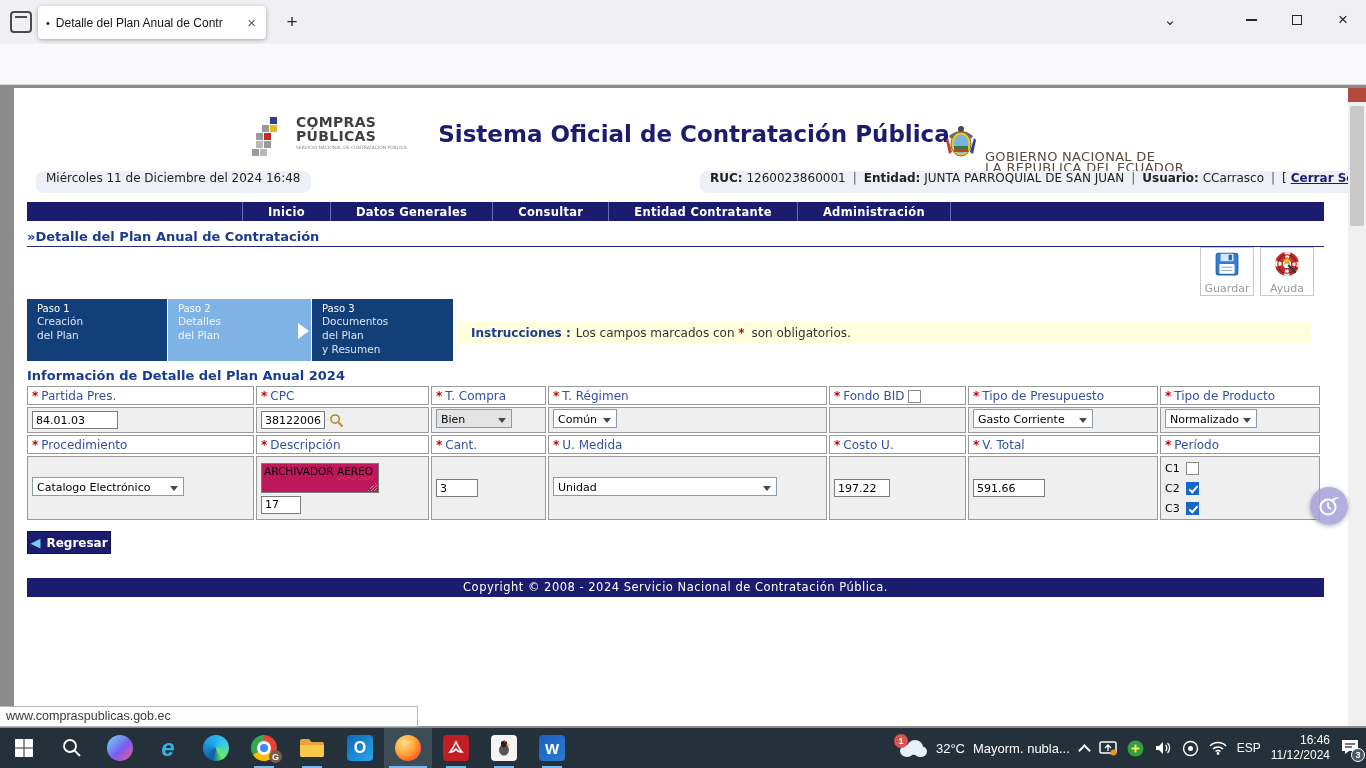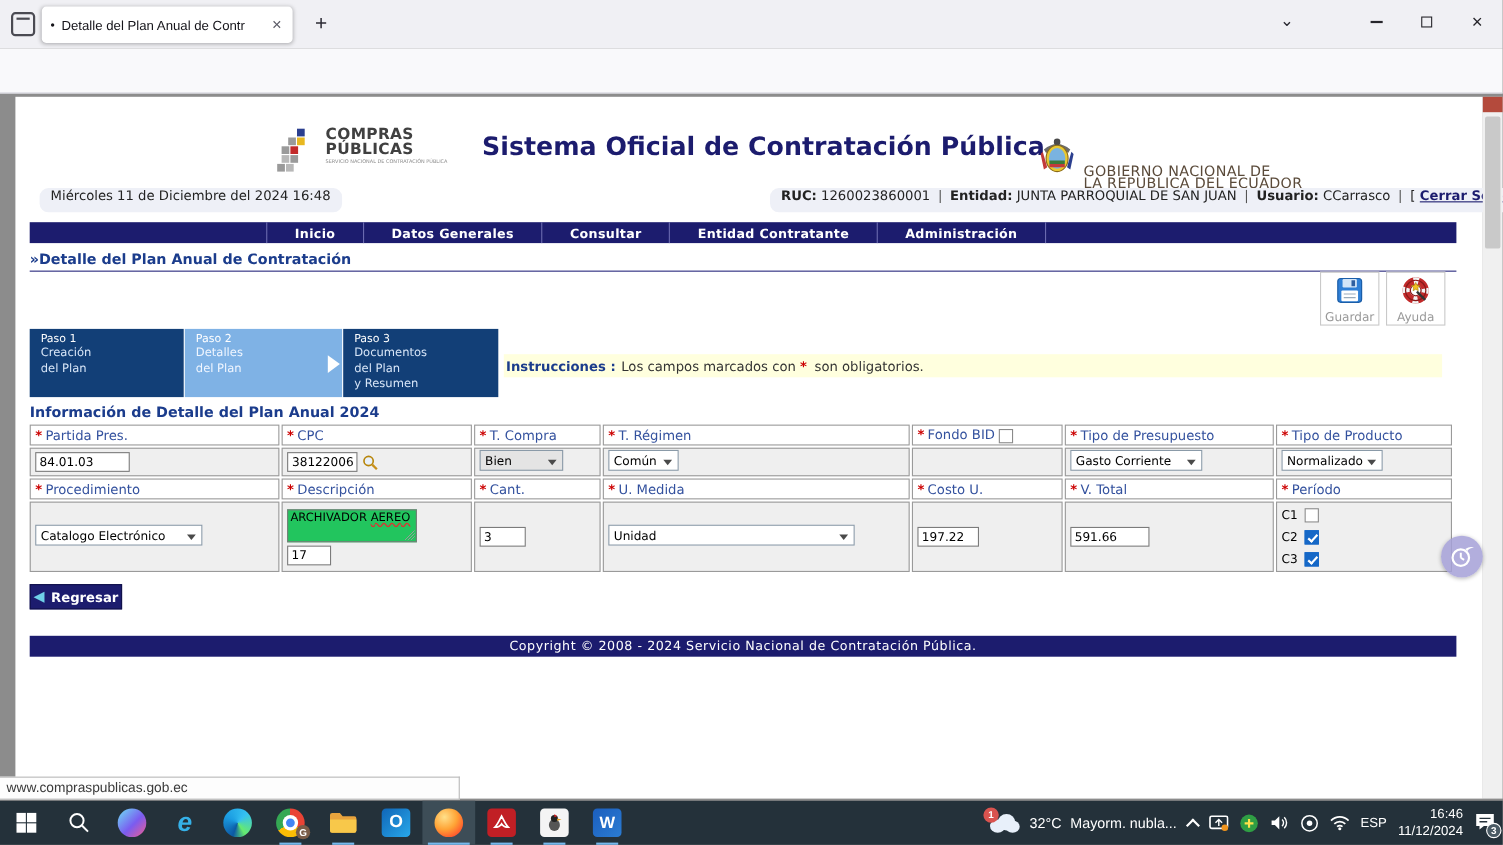--- a/index.html
+++ b/index.html
@@ -69,21 +69,21 @@
 
   .step { position:absolute; top:211px; height:62px; color:#fff; padding:4px 0 0 10px; }
   .step-title { font-size:10px; font-weight:normal; }
   .step-lines { font-size:10.5px; line-height:14px; white-space:pre-line; color:#d8e6f8; }
   .s1 { left:13px; width:140px; background:#123f77; }
   .s2 { left:154px; width:143px; background:#7fb2e5; }
   .s2 .step-lines { color:#f0f6ff; }
   .s3 { left:298px; width:141px; background:#123f77; }
   .s2-arrow { position:absolute; right:2px; top:24px; width:0; height:0; border-left:11px solid #fff; border-top:8px solid transparent; border-bottom:8px solid transparent; }
 
-  .instructions { position:absolute; left:444px; top:234px; width:853px; height:21px; background:#ffffde; font-size:12px; color:#333; display:flex; align-items:center; padding:0 2px; }
+  .instructions { position:absolute; left:444px; top:234px; width:853px; height:21px; background:#ffffde; font-size:12px; color:#333; display:flex; align-items:center; padding:0 13px; }
   .instructions b { color:#1b3c8c; font-weight:bold; margin-right:5px; }
   .req { color:#c00; font-weight:bold; margin-right:3px; }
 
   .section-title { position:absolute; left:13px; top:280px; font-size:13px; font-weight:bold; color:#1b3c8c; }
 
   table.plan { position:absolute; left:11px; top:296px; border-spacing:2px; }
   table.plan td { border:1px solid #9a9a9a; font-size:12px; vertical-align:middle; padding:1px 4px; }
   td.hdr { background:#fff; color:#33519e; height:19px; white-space:nowrap; }
   td.val { background:#efefef; color:#000; font-size:11px; }
   tr.vrow1 td { height:26px; }
@@ -92,21 +92,21 @@
   .inp { border:1px solid #7b7b7b; background:#fff; height:18px; font-size:11px; font-family:"DejaVu Sans",sans-serif; padding:1px 3px; }
   .sel { position:relative; display:inline-block; background:#fff; border:1px solid #8a9aa8; height:19px; font-size:11px; padding:3px 18px 0 4px; white-space:nowrap; overflow:hidden; }
   .sel::after { content:""; position:absolute; right:5px; top:8px; border:4px solid transparent; border-top:5px solid #4a4a4a; }
   .sel.gray { background:#e4e4e4; }
 
   .cb { width:13px; height:13px; border:1px solid #8a8a8a; background:#fff; display:inline-block; position:relative; vertical-align:middle; }
   .cb.checked { background:#1668c7; border-color:#1668c7; }
   .cb.checked::after { content:""; position:absolute; left:4px; top:1px; width:3px; height:7px; border:solid #fff; border-width:0 2px 2px 0; transform:rotate(42deg); }
   .per-row { display:flex; align-items:center; gap:6px; font-size:11px; height:20px; }
 
-  .desc-box { position:relative; width:118px; height:30px; border:1px solid #7b7b7b; background:#22c55e; font-size:10.5px; padding:1px 2px; line-height:12px; }
+  .desc-box { position:relative; width:118px; height:30px; border:1px solid #7b7b7b; background:#be185d; font-size:10.5px; padding:1px 2px; line-height:12px; }
   .wavy { text-decoration:underline; text-decoration-style:wavy; text-decoration-color:#e03030; }
   .grip { position:absolute; right:1px; bottom:1px; width:9px; height:9px; background:
     linear-gradient(135deg, transparent 50%, #999 50%, #999 55%, transparent 55%, transparent 65%, #999 65%, #999 70%, transparent 70%, transparent 80%, #999 80%, #999 85%, transparent 85%); }
 
   .back-btn { position:absolute; left:13px; top:443px; width:84px; height:23px; background:#1c1c6e; color:#fff; font-size:12px; font-weight:bold; display:flex; align-items:center; justify-content:center; gap:6px; border:1px solid #11114a; }
   .back-btn .arr { color:#6fd0e8; font-size:13px; }
 
   .footer { position:absolute; left:13px; top:490px; width:1297px; height:19px; background:#1c1c6e; color:#fff; font-size:11.5px; text-align:center; line-height:19px; letter-spacing:.5px; }
 
   .float-overlay { position:absolute; left:1310px; top:487px; width:38px; height:38px; border-radius:50%; background:rgba(165,160,215,.85); box-shadow:0 1px 4px rgba(0,0,0,.3); display:flex; align-items:center; justify-content:center; }

